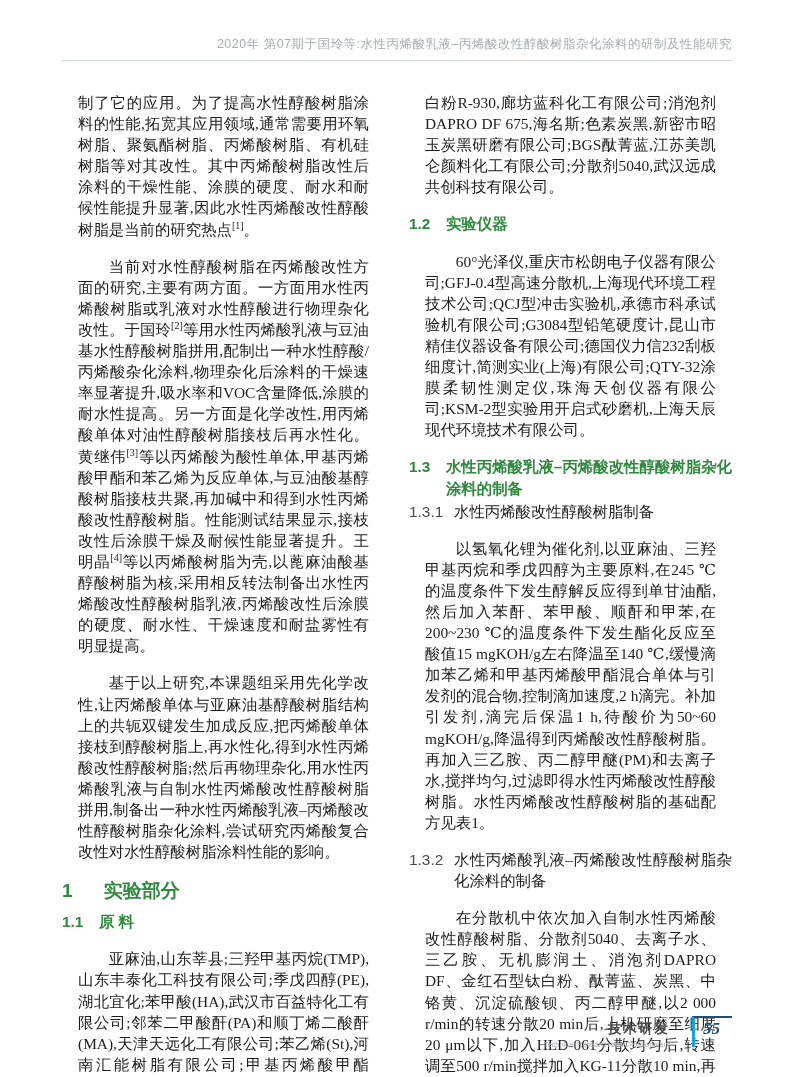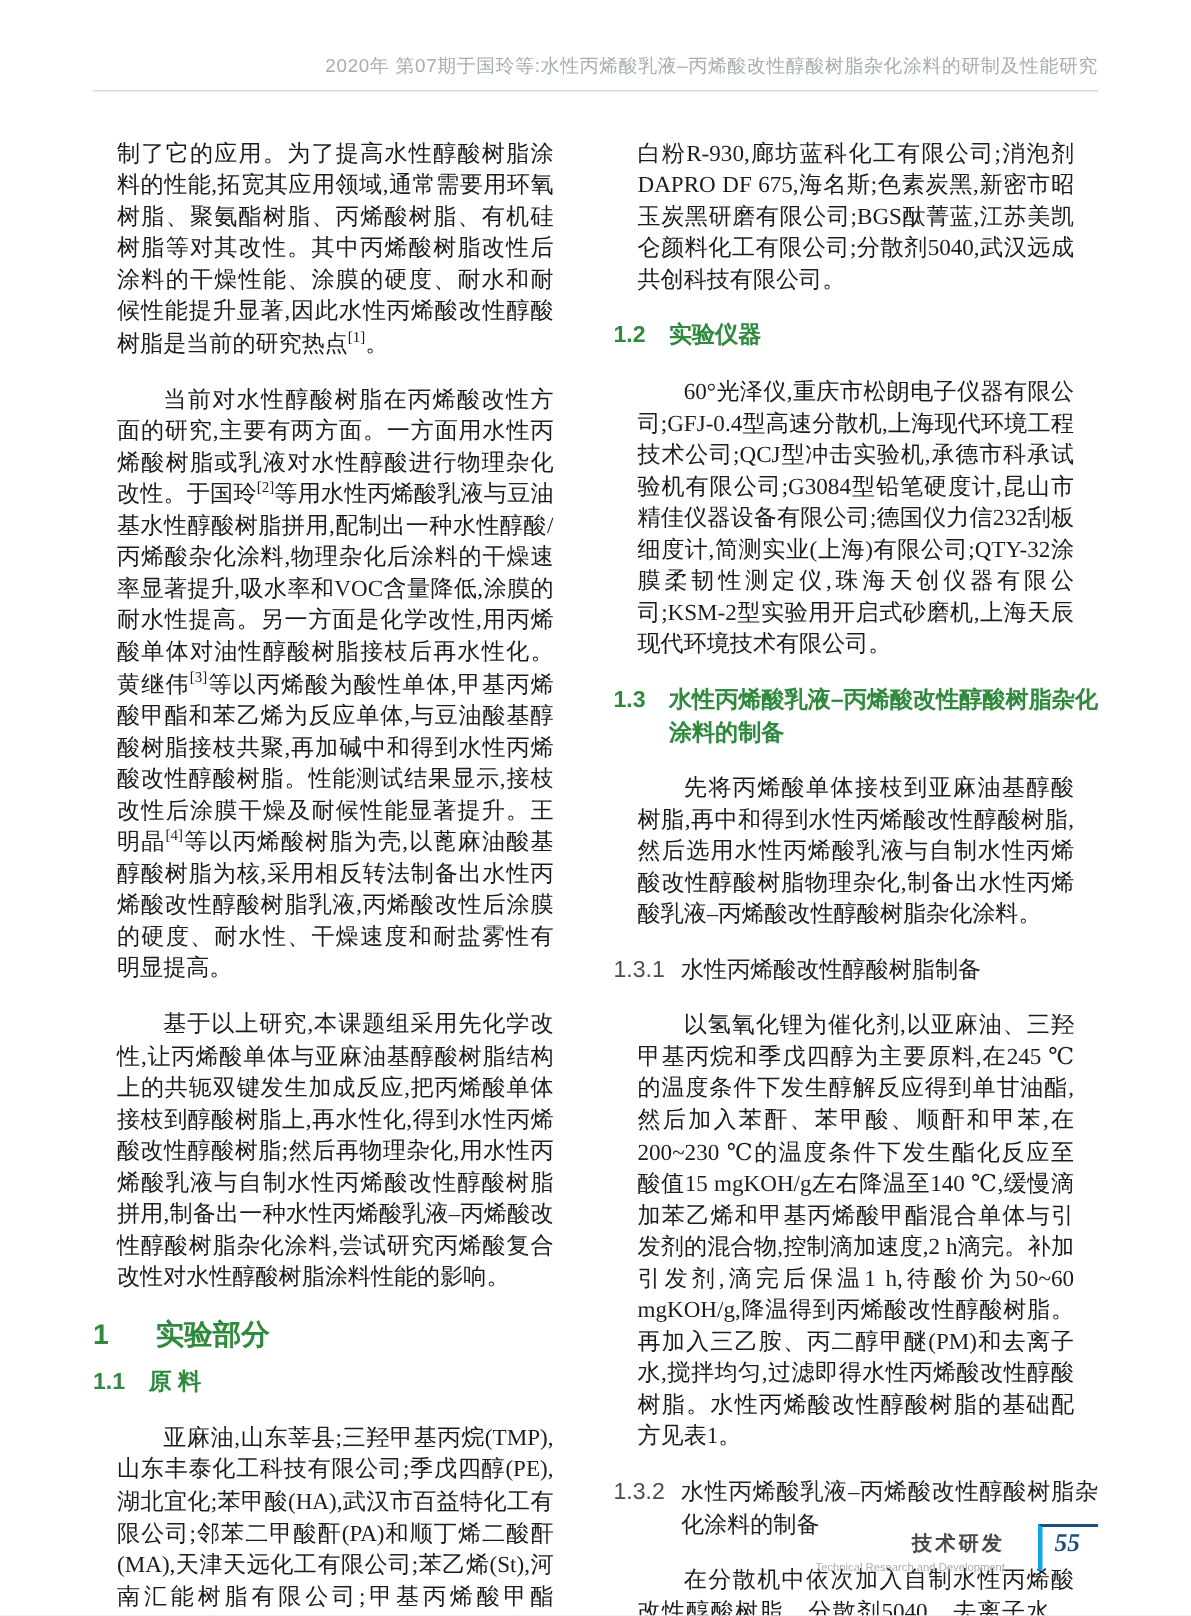--- a/index.html
+++ b/index.html
@@ -106,21 +106,20 @@
       <div class="sec2">
         <span class="num">1.2</span>
         <span class="ttl">实验仪器</span>
       </div>
       <p>60°光泽仪,重庆市松朗电子仪器有限公司;GFJ-0.4型高速分散机,上海现代环境工程技术公司;QCJ型冲击实验机,承德市科承试验机有限公司;G3084型铅笔硬度计,昆山市精佳仪器设备有限公司;德国仪力信232刮板细度计,简测实业(上海)有限公司;QTY-32涂膜柔韧性测定仪,珠海天创仪器有限公司;KSM-2型实验用开启式砂磨机,上海天辰现代环境技术有限公司。</p>
 
       <div class="sec2">
         <span class="num">1.3</span>
         <span class="ttl">水性丙烯酸乳液–丙烯酸改性醇酸树脂杂化涂料的制备</span>
       </div>
-      <p>先将丙烯酸单体接枝到亚麻油基醇酸树脂,再中和得到水性丙烯酸改性醇酸树脂,然后选用水性丙烯酸乳液与自制水性丙烯酸改性醇酸树脂物理杂化,制备出水性丙烯酸乳液–丙烯酸改性醇酸树脂杂化涂料。</p>
 
       <div class="sec3">
         <span class="num">1.3.1</span>
         <span class="ttl">水性丙烯酸改性醇酸树脂制备</span>
       </div>
       <p>以氢氧化锂为催化剂,以亚麻油、三羟甲基丙烷和季戊四醇为主要原料,在245 ℃的温度条件下发生醇解反应得到单甘油酯,然后加入苯酐、苯甲酸、顺酐和甲苯,在200~230 ℃的温度条件下发生酯化反应至酸值15 mgKOH/g左右降温至140 ℃,缓慢滴加苯乙烯和甲基丙烯酸甲酯混合单体与引发剂的混合物,控制滴加速度,2 h滴完。补加引发剂,滴完后保温1 h,待酸价为50~60 mgKOH/g,降温得到丙烯酸改性醇酸树脂。再加入三乙胺、丙二醇甲醚(PM)和去离子水,搅拌均匀,过滤即得水性丙烯酸改性醇酸树脂。水性丙烯酸改性醇酸树脂的基础配方见表1。</p>
 
       <div class="sec3">
         <span class="num">1.3.2</span>
         <span class="ttl">水性丙烯酸乳液–丙烯酸改性醇酸树脂杂化涂料的制备</span>

